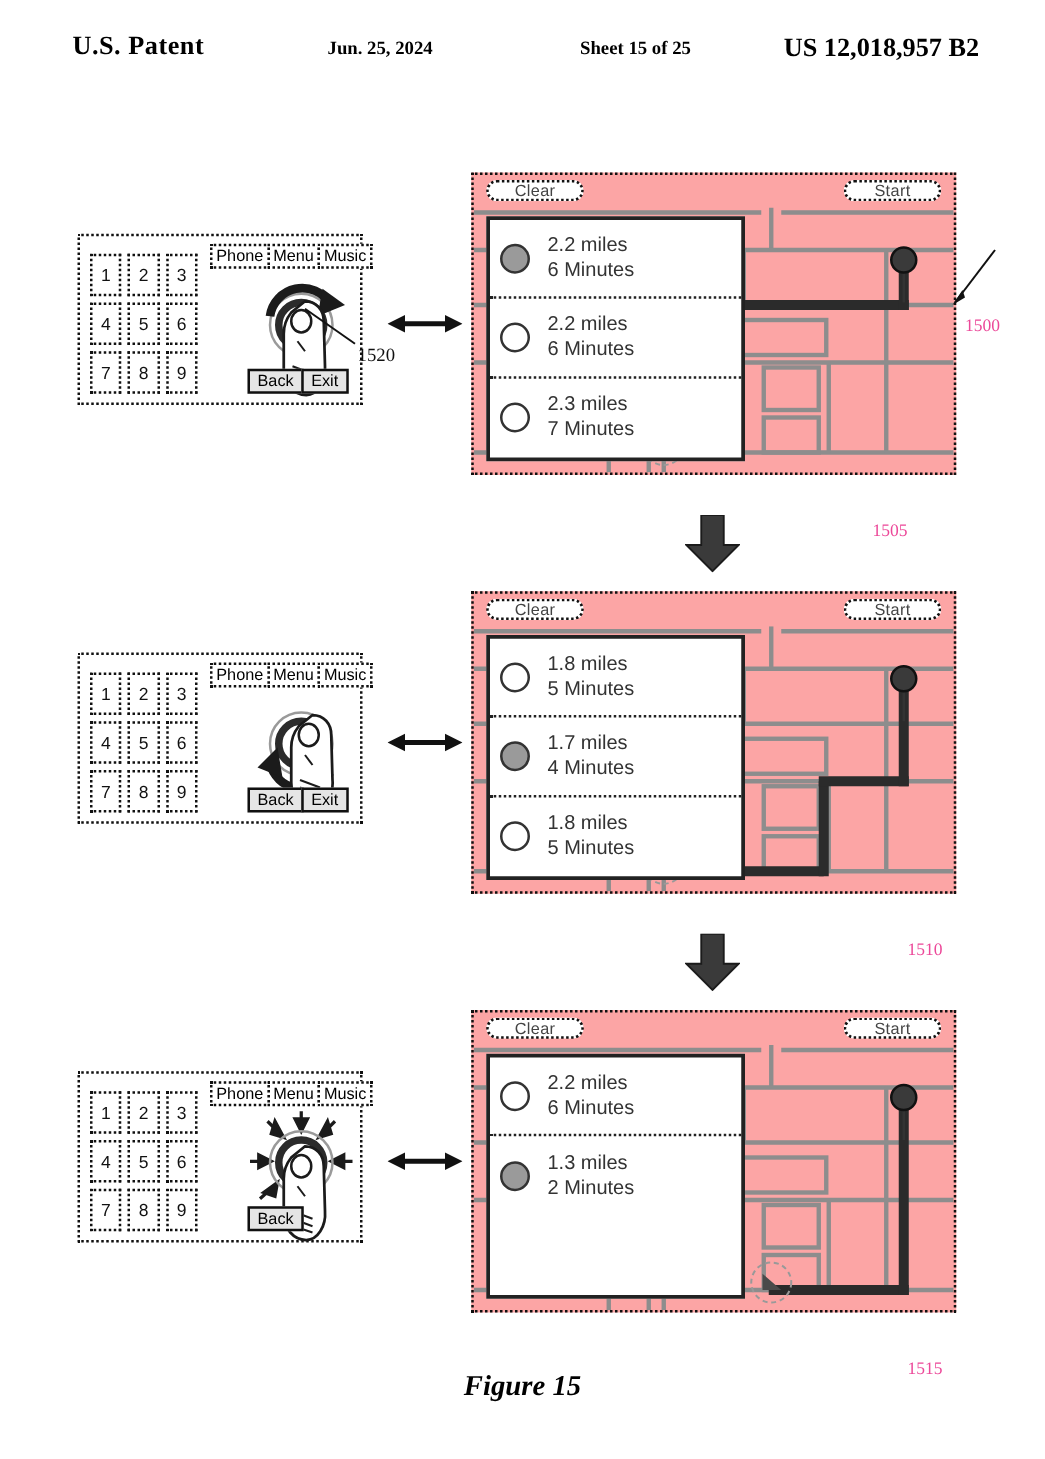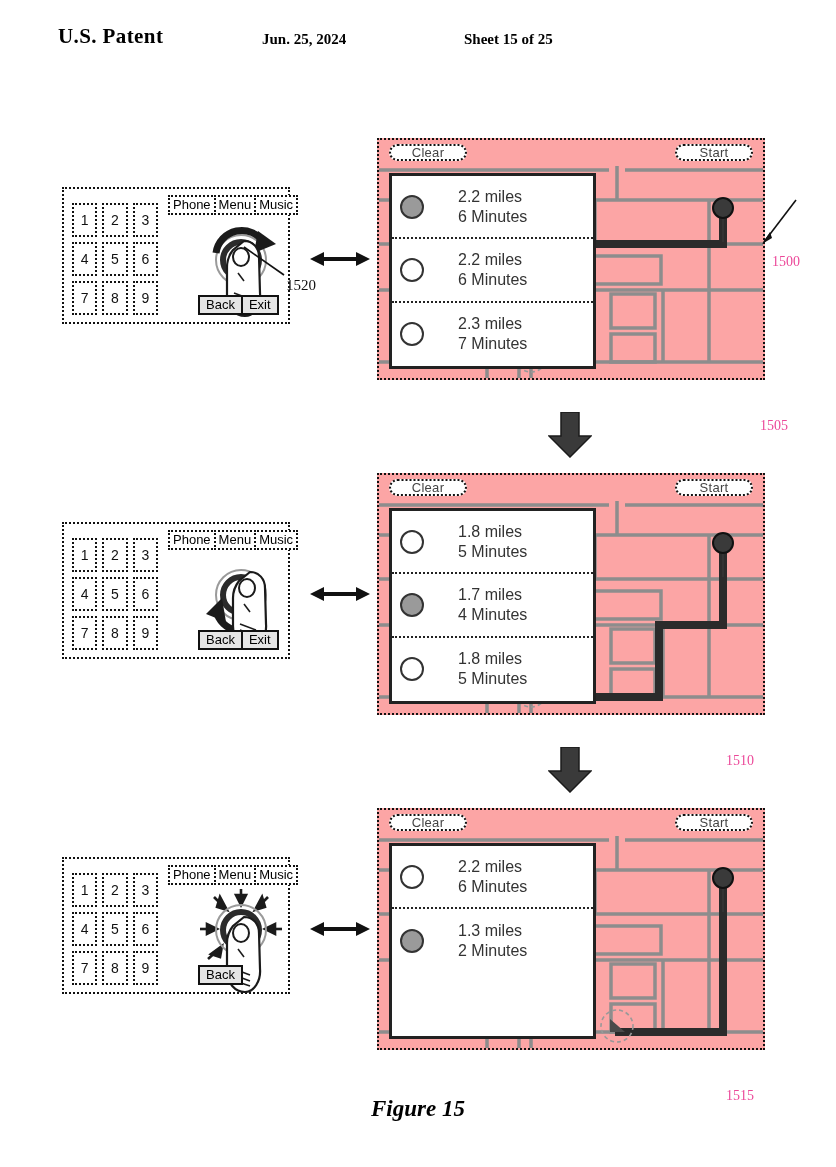--- a/index.html
+++ b/index.html
@@ -281,37 +281,38 @@
     border-color: #333;
   }
   .route-text {
     margin-left: 14px;
     font-size: 16px;
     line-height: 20px;
     color: #333;
     font-family: "Liberation Sans", sans-serif;
     white-space: nowrap;
   }
-  .route-text div { white-space: nowrap; margin-left: 20px; }
+  .route-text div { white-space: nowrap; }
 
   .ref-num {
     position: absolute;
     font-family: "Liberation Serif", serif;
     font-size: 14px;
     color: #ec4899;
     margin-top: 36px;
   }
 </style>
 </head>
 <body>
 
 <div class="patent-header">
   <div class="ph-title">U.S. Patent</div>
   <div class="ph-date">Jun. 25, 2024</div>
   <div class="ph-sheet">Sheet 15 of 25</div>
+  <div class="ph-patno">US 12,018,957 B2</div>
 </div>
 
 <div class="stage stage-1">
 
   <div class="controller">
     <div class="keypad">
       <div class="key">1</div>
       <div class="key">2</div>
       <div class="key">3</div>
       <div class="key">4</div>
@@ -432,21 +433,21 @@
         </div>
       </div>
     </div>
   </div>
 
   <svg style="position:absolute;left:760px;top:68px;width:40px;height:48px;" viewBox="0 0 40 48">
     <line x1="36" y1="2" x2="4" y2="44" stroke="#111" stroke-width="1.6"></line>
     <polygon points="2,46 12,40 10,34" fill="#111"></polygon>
   </svg>
   <div class="ref-num" style="left:772px; top:88px;">1500</div>
-  <div class="ref-num" style="left:760px; top:252px;">1505</div>
+  <div class="ref-num" style="left:698px; top:252px;">1505</div>
 </div>
 
 <svg class="down-arrow down-arrow-1" viewBox="0 0 44 46">
   <polygon points="13,0 31,0 31,24 43,24 22,45 1,24 13,24" fill="#3a3a3a" stroke="#1b1b1b" stroke-width="1.5"></polygon>
 </svg>
 
 <div class="stage stage-2">
 
   <div class="controller">
     <div class="keypad">

